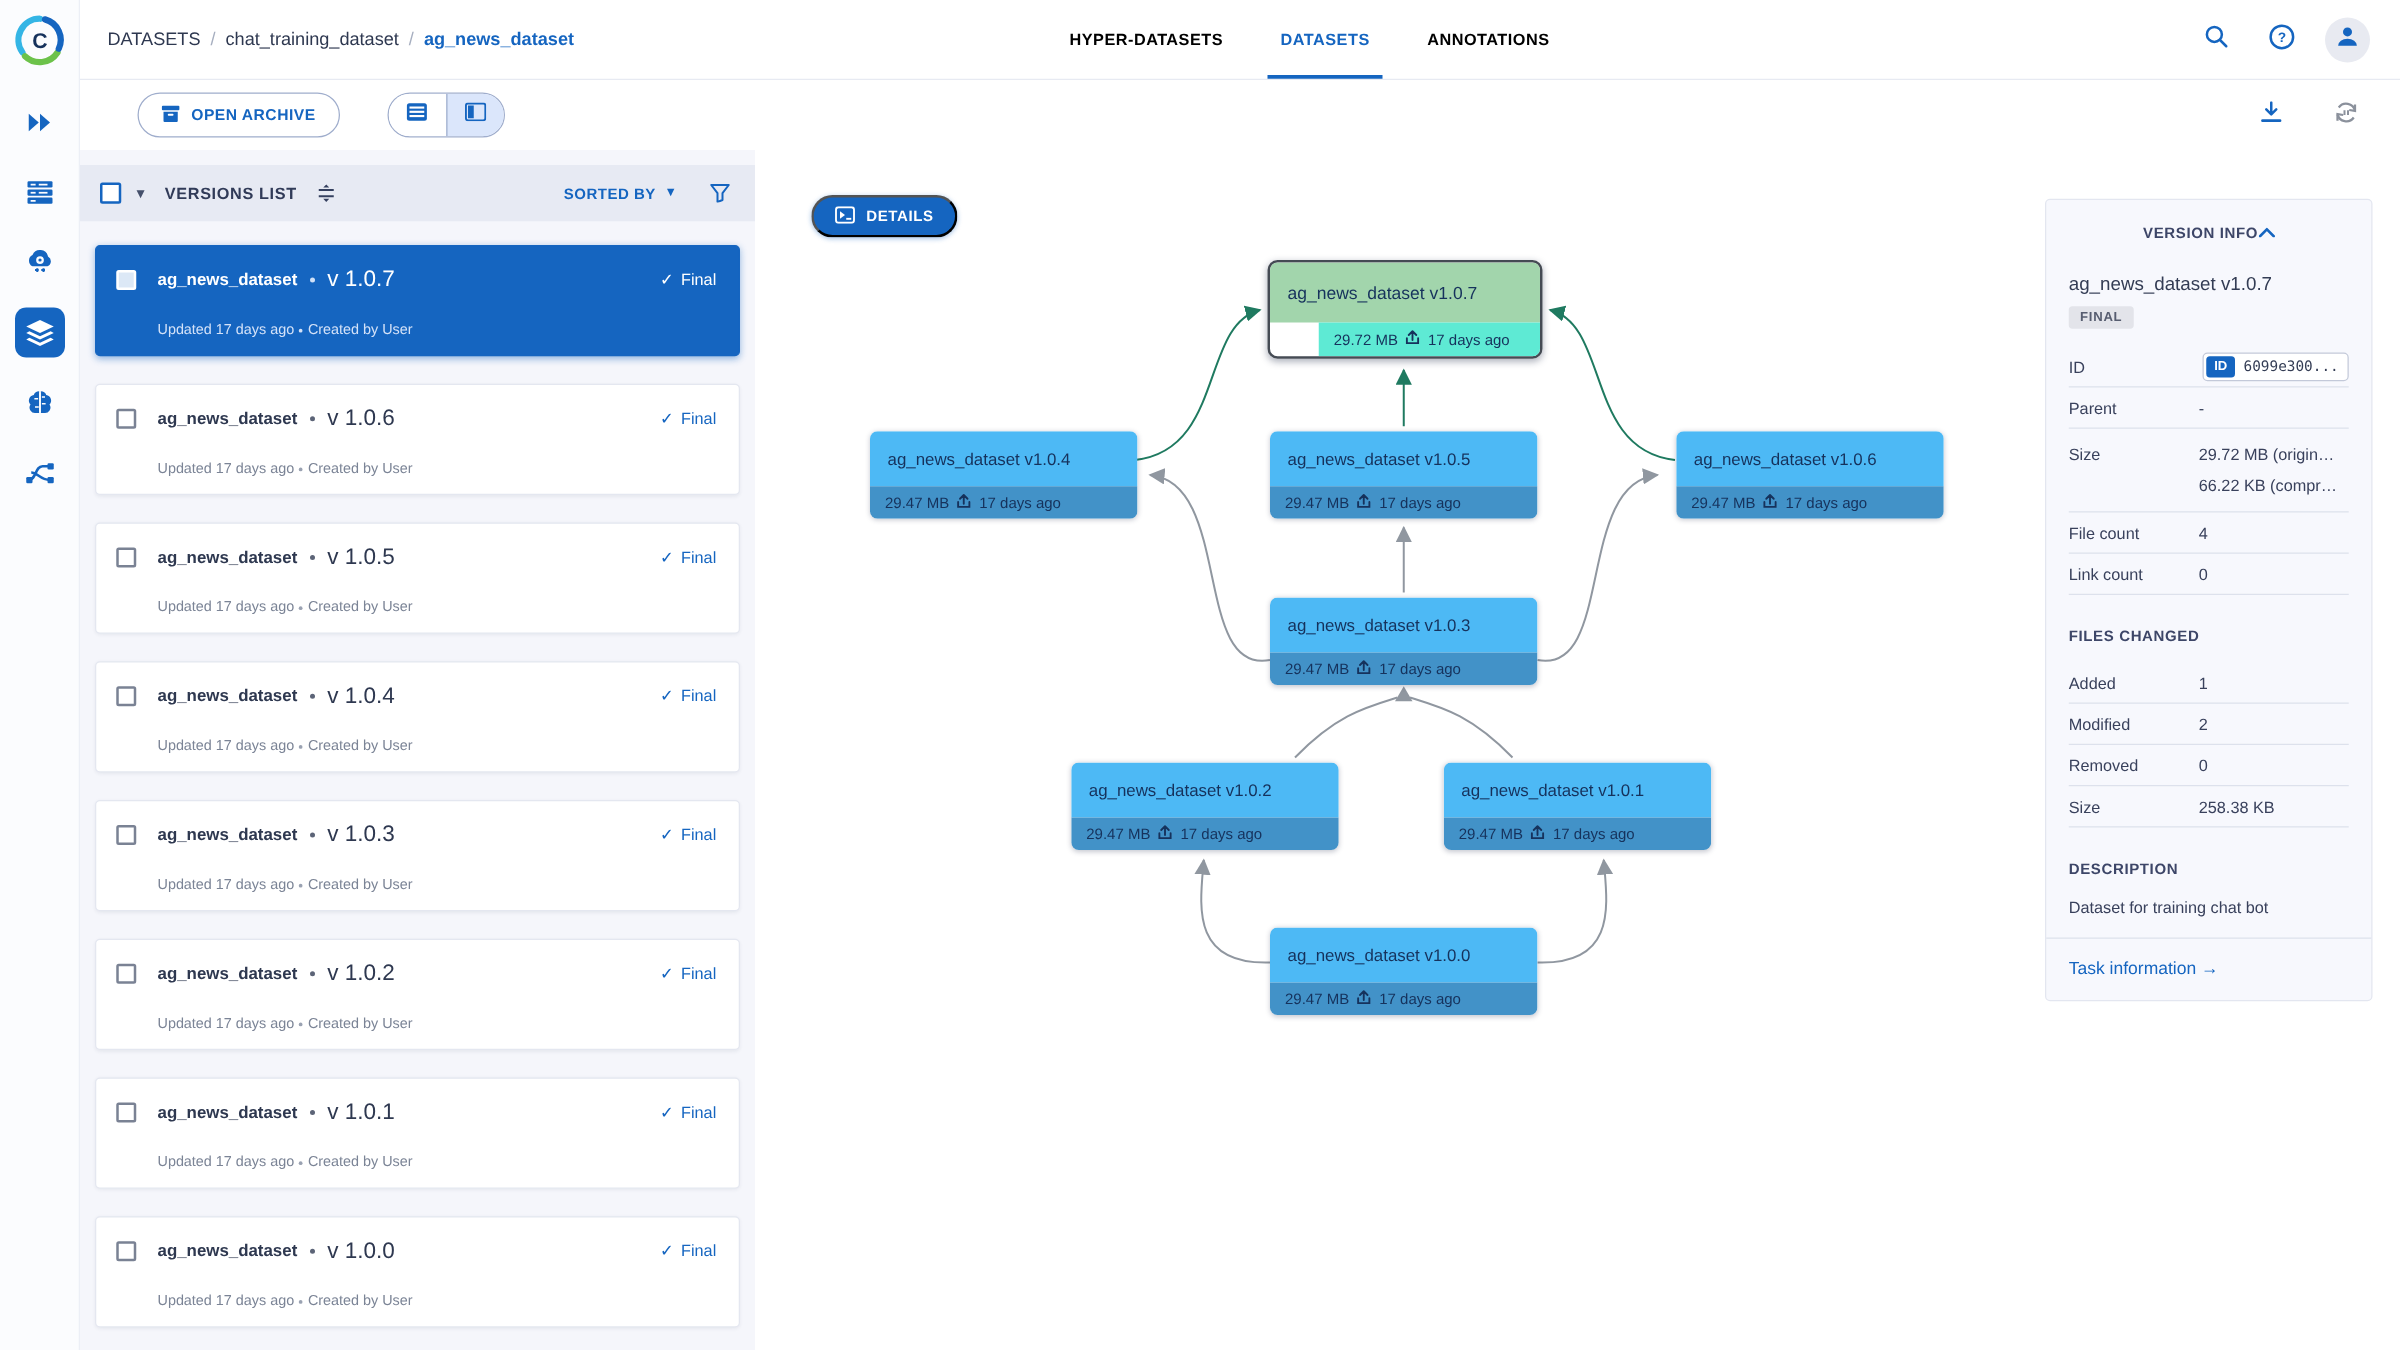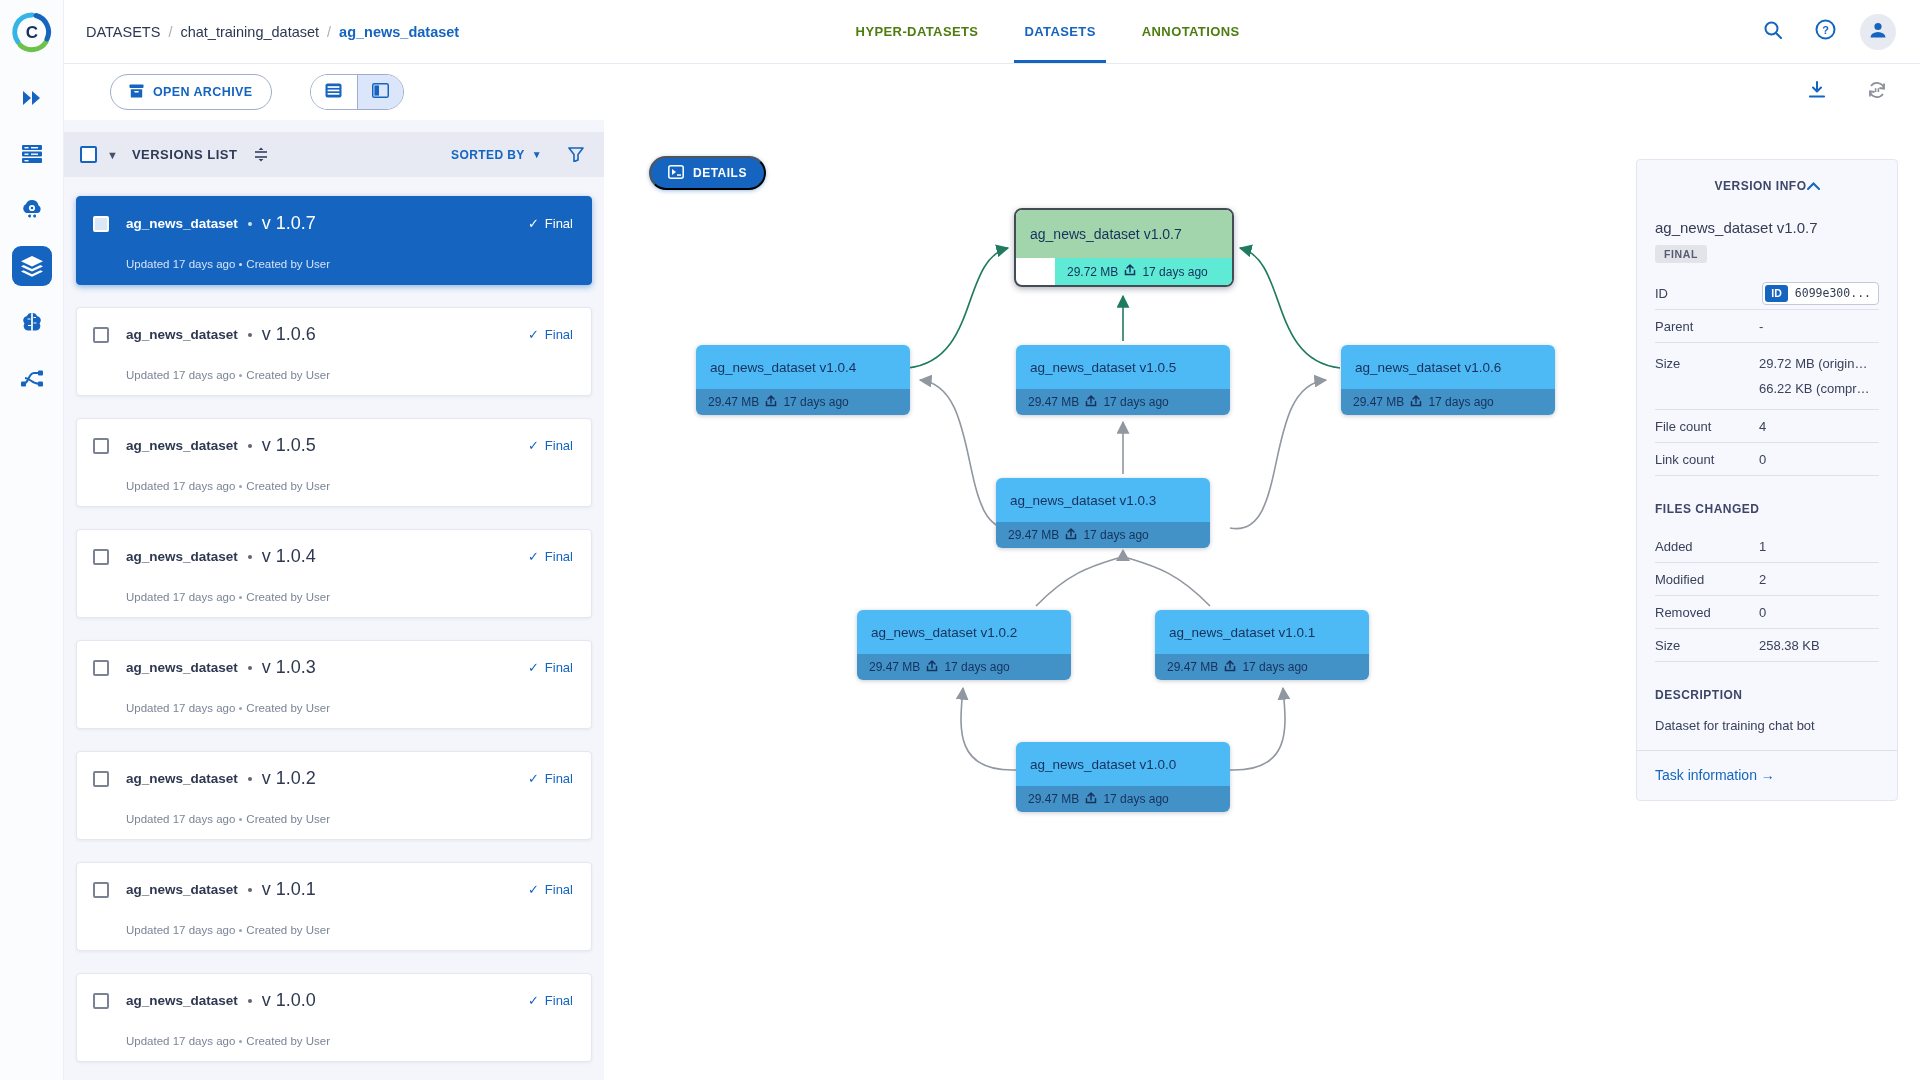--- a/index.html
+++ b/index.html
@@ -16,21 +16,21 @@
 
   
   .main { flex:1; display:flex; flex-direction:column; min-width:0; }
 
   header.topbar { height:64px; background:#fff; border-bottom:1px solid #e7eaf2; display:flex; align-items:stretch; padding:0 24px 0 22px; }
   .breadcrumb { display:flex; align-items:center; gap:8px; font-size:14.5px; }
   .crumb { color:#2e3850; }
   .crumb-sep { color:#a7afc0; font-weight:400; }
   .crumb.current { color:#1565c0; font-weight:bold; }
   .tabs { flex:1; display:flex; justify-content:center; align-items:stretch; gap:26px; margin-right:120px; }
-  .tab { display:flex; align-items:center; padding:0 10px; font-size:13px; font-weight:bold; letter-spacing:.4px; color:#4d7c0f; cursor:pointer; border-bottom:3px solid transparent; border-top:3px solid transparent; }
+  .tab { display:flex; align-items:center; padding:0 10px; font-size:13px; font-weight:bold; letter-spacing:.4px; color:#000000; cursor:pointer; border-bottom:3px solid transparent; border-top:3px solid transparent; }
   .tab.active { color:#1565c0; border-bottom-color:#1565c0; }
   .top-icons { display:flex; align-items:center; gap:18px; }
   .icon-btn { width:34px; height:34px; display:flex; align-items:center; justify-content:center; color:#1565c0; cursor:pointer; }
   .avatar { width:36px; height:36px; border-radius:50%; background:#e8eaf1; display:flex; align-items:center; justify-content:center; color:#1565c0; cursor:pointer; }
 
   
   .toolbar { height:56px; background:#fff; display:flex; align-items:center; padding:0 26px 0 46px; }
   .btn-outline { height:36px; border:1px solid #9fadcc; border-radius:18px; background:#fff; color:#1565c0; font-weight:bold; font-size:12.5px; letter-spacing:.4px; display:flex; align-items:center; gap:9px; padding:0 18px; cursor:pointer; }
   .toggle-group { display:flex; height:36px; border:1px solid #9fadcc; border-radius:18px; overflow:hidden; margin-left:38px; }
   .toggle { width:46px; display:flex; align-items:center; justify-content:center; color:#1565c0; cursor:pointer; background:#fff; }
@@ -542,21 +542,21 @@
                 <span>
                   <svg width="12" height="12" viewBox="0 0 12 12">
                     <path d="M6 1.2 L6 8 M3 4 L6 1 L9 4" fill="none" stroke="#16325c" stroke-width="1.5" stroke-linecap="round" stroke-linejoin="round"></path>
                     <path d="M1.5 6.5 V10.5 H10.5 V6.5" fill="none" stroke="#16325c" stroke-width="1.5" stroke-linecap="round"></path>
                   </svg>
                 </span>
                 <span>17 days ago</span>
               </div>
             </div>
 
-            <div class="graph-node" style="left: 392px; top: 358px;">
+            <div class="graph-node" style="left: 412px; top: 358px;">
               <div class="node-title">ag_news_dataset v1.0.3</div>
               <div class="node-strip">
                 <span>29.47 MB</span>
                 <span>
                   <svg width="12" height="12" viewBox="0 0 12 12">
                     <path d="M6 1.2 L6 8 M3 4 L6 1 L9 4" fill="none" stroke="#16325c" stroke-width="1.5" stroke-linecap="round" stroke-linejoin="round"></path>
                     <path d="M1.5 6.5 V10.5 H10.5 V6.5" fill="none" stroke="#16325c" stroke-width="1.5" stroke-linecap="round"></path>
                   </svg>
                 </span>
                 <span>17 days ago</span>

